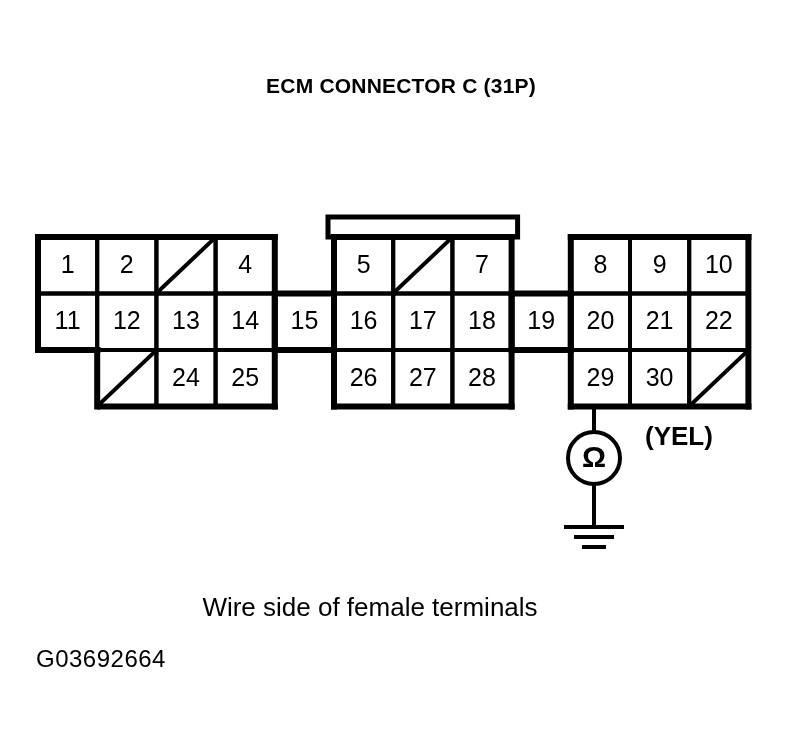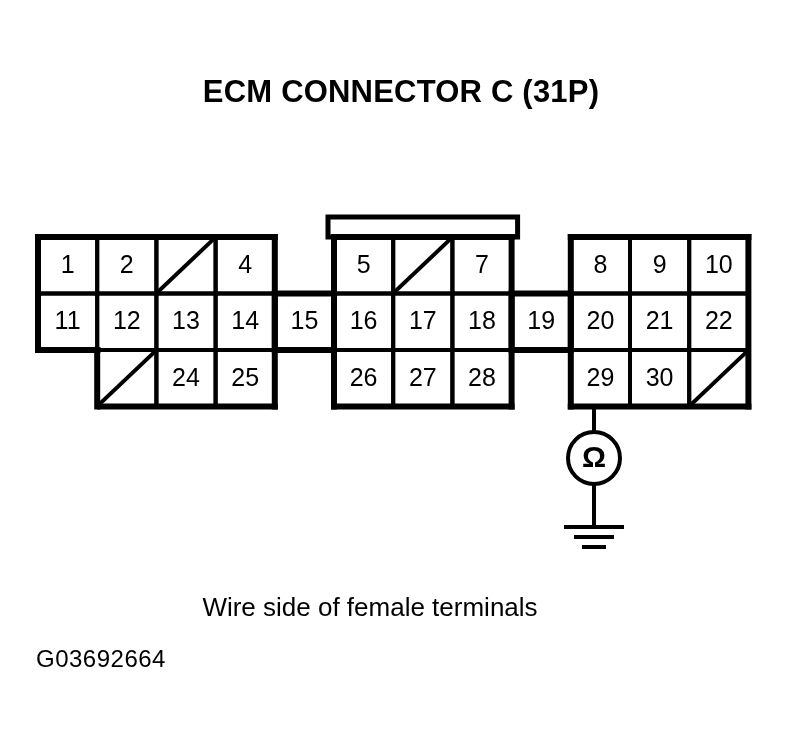--- a/index.html
+++ b/index.html
@@ -16,21 +16,21 @@
     color: #000000;
     overflow: hidden;
   }
 
   .title {
     position: absolute;
     left: 0;
     top: 74px;
     width: 802px;
     text-align: center;
-    font-size: 31px;
+    font-size: 21px;
     font-weight: bold;
     letter-spacing: 0.2px;
     white-space: nowrap;
   }
 
   .diagram {
     position: absolute;
     left: 0;
     top: 0;
     width: 802px;
@@ -259,16 +259,17 @@
       <line x1="594" y1="484" x2="594" y2="527"></line>
       <line x1="566" y1="527" x2="622" y2="527"></line>
       <line x1="576" y1="537" x2="612" y2="537"></line>
       <line x1="584" y1="547" x2="604" y2="547"></line>
     </g>
     <text x="594" y="459" class="cell-num" style="font-size:30px;font-weight:bold;">Ω</text>
   </svg>
 </div>
 
 <div class="cmp-label">
+  <div>(YEL)</div>
 </div>
 
 <div class="caption">Wire side of female terminals</div>
 <div class="refcode">G03692664</div>
 
 </body></html>

